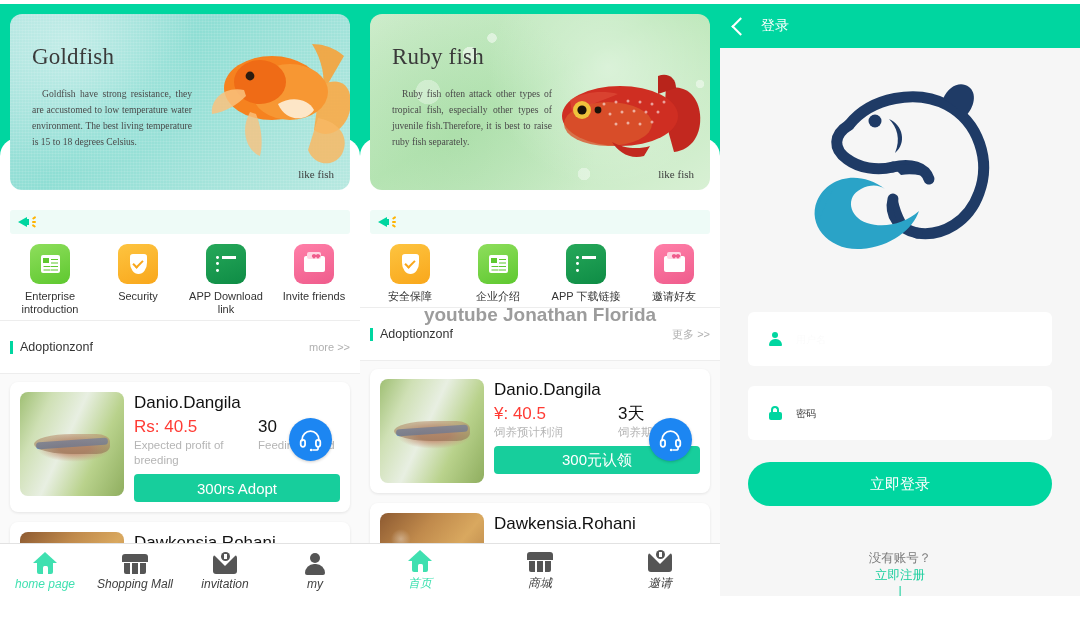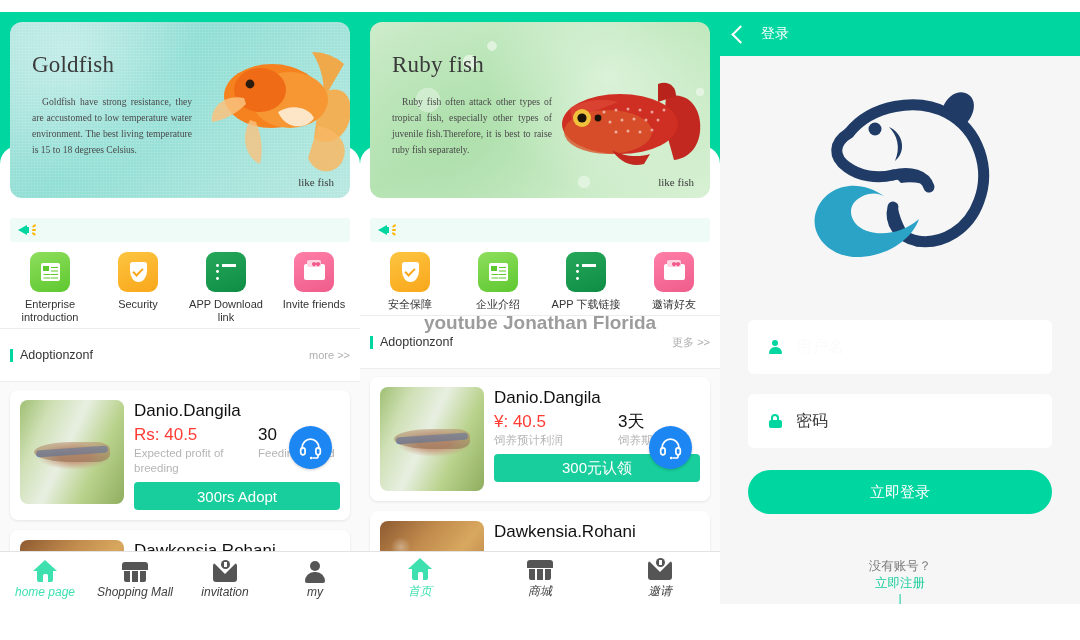--- a/index.html
+++ b/index.html
@@ -5,21 +5,21 @@
   html,body{margin:0;padding:0;}
   body{
     width:1080px;height:640px;overflow:hidden;
     font-family:"Liberation Sans","DejaVu Sans",sans-serif;
     background:#ffffff;
     -webkit-font-smoothing:antialiased;
   }
   .screen{position:relative;width:1080px;height:640px;}
 
   
-  .panel{position:absolute;top:12px;width:360px;height:592px;overflow:hidden;background:#ffffff;}
+  .panel{position:absolute;top:4px;width:360px;height:592px;overflow:hidden;background:#ffffff;}
   .panel.p1{left:0;}
   .panel.p2{left:360px;}
   .panel.p3{left:720px;background:#f6f6f6;}
 
   
   .hero-wrap{position:relative;height:196px;background:#00d6a0;padding:10px 10px 0 10px;box-sizing:border-box;}
   .hero-wrap:after{content:"";position:absolute;left:0;right:0;bottom:0;height:62px;background:#fff;border-top-left-radius:18px;border-top-right-radius:18px;}
   .hero{position:relative;z-index:2;height:176px;border-radius:12px;overflow:hidden;}
   .hero-gold{background:
      radial-gradient(circle at 18% 20%, rgba(255,255,255,.38), rgba(255,255,255,0) 40%),
@@ -148,21 +148,21 @@
   .logo-wrap{height:240px;display:flex;align-items:center;justify-content:center;}
   .lg-field{margin:0 28px 20px 28px;height:54px;background:#fff;border-radius:6px;display:flex;align-items:center;padding:0 16px;box-sizing:border-box;}
   .lg-field.first{margin-top:24px;}
   .f-ico{width:22px;flex:0 0 22px;display:flex;align-items:center;justify-content:center;}
   .person-ico{position:relative;width:13px;height:14px;}
   .person-ico .h{position:absolute;left:3.5px;top:0;width:6px;height:6px;border-radius:50%;background:#00d6a0;}
   .person-ico .b{position:absolute;left:0;top:7px;width:13px;height:7px;border-radius:6px 6px 1px 1px;background:#00d6a0;}
   .lock-ico{position:relative;width:13px;height:14px;}
   .lock-ico .sh{position:absolute;left:2.5px;top:0;width:8px;height:7px;border:2px solid #00d6a0;border-bottom:none;border-radius:4px 4px 0 0;box-sizing:border-box;}
   .lock-ico .bd{position:absolute;left:0;top:5.5px;width:13px;height:8.5px;background:#00d6a0;border-radius:2px;}
-  .f-input{flex:1;border:none;outline:none;font-size:16px;color:#333;background:transparent;font-family:"Liberation Sans",sans-serif;margin-left:8px;}
+  .f-input{flex:1;border:none;outline:none;font-size:10px;color:#333;background:transparent;font-family:"Liberation Sans",sans-serif;margin-left:8px;}
   .f-input.ghost::placeholder{color:#fbfbfb;}
   .f-input.dark::placeholder{color:#3a3a3a;}
   .lg-btn{margin:22px 28px 0 28px;height:44px;background:#00d6a0;border-radius:24px;display:flex;align-items:center;justify-content:center;color:#fff;font-size:15px;}
   .lg-foot{margin-top:44px;display:flex;align-items:center;justify-content:center;font-size:12.5px;color:#7a7a7a;flex-direction:column;}
   .lg-foot .lk{color:#17ce9c;margin:0 4px;}
   .lg-foot .sep{color:#17ce9c;margin:0 2px;}
   .lang{margin-left:6px;font-size:12.5px;font-family:"Liberation Sans",sans-serif;padding:11px 2px;border:1px solid #9a9a9a;background:#fff;color:#000;border-radius:2px;}
 </style>
 </head>
 <body>

